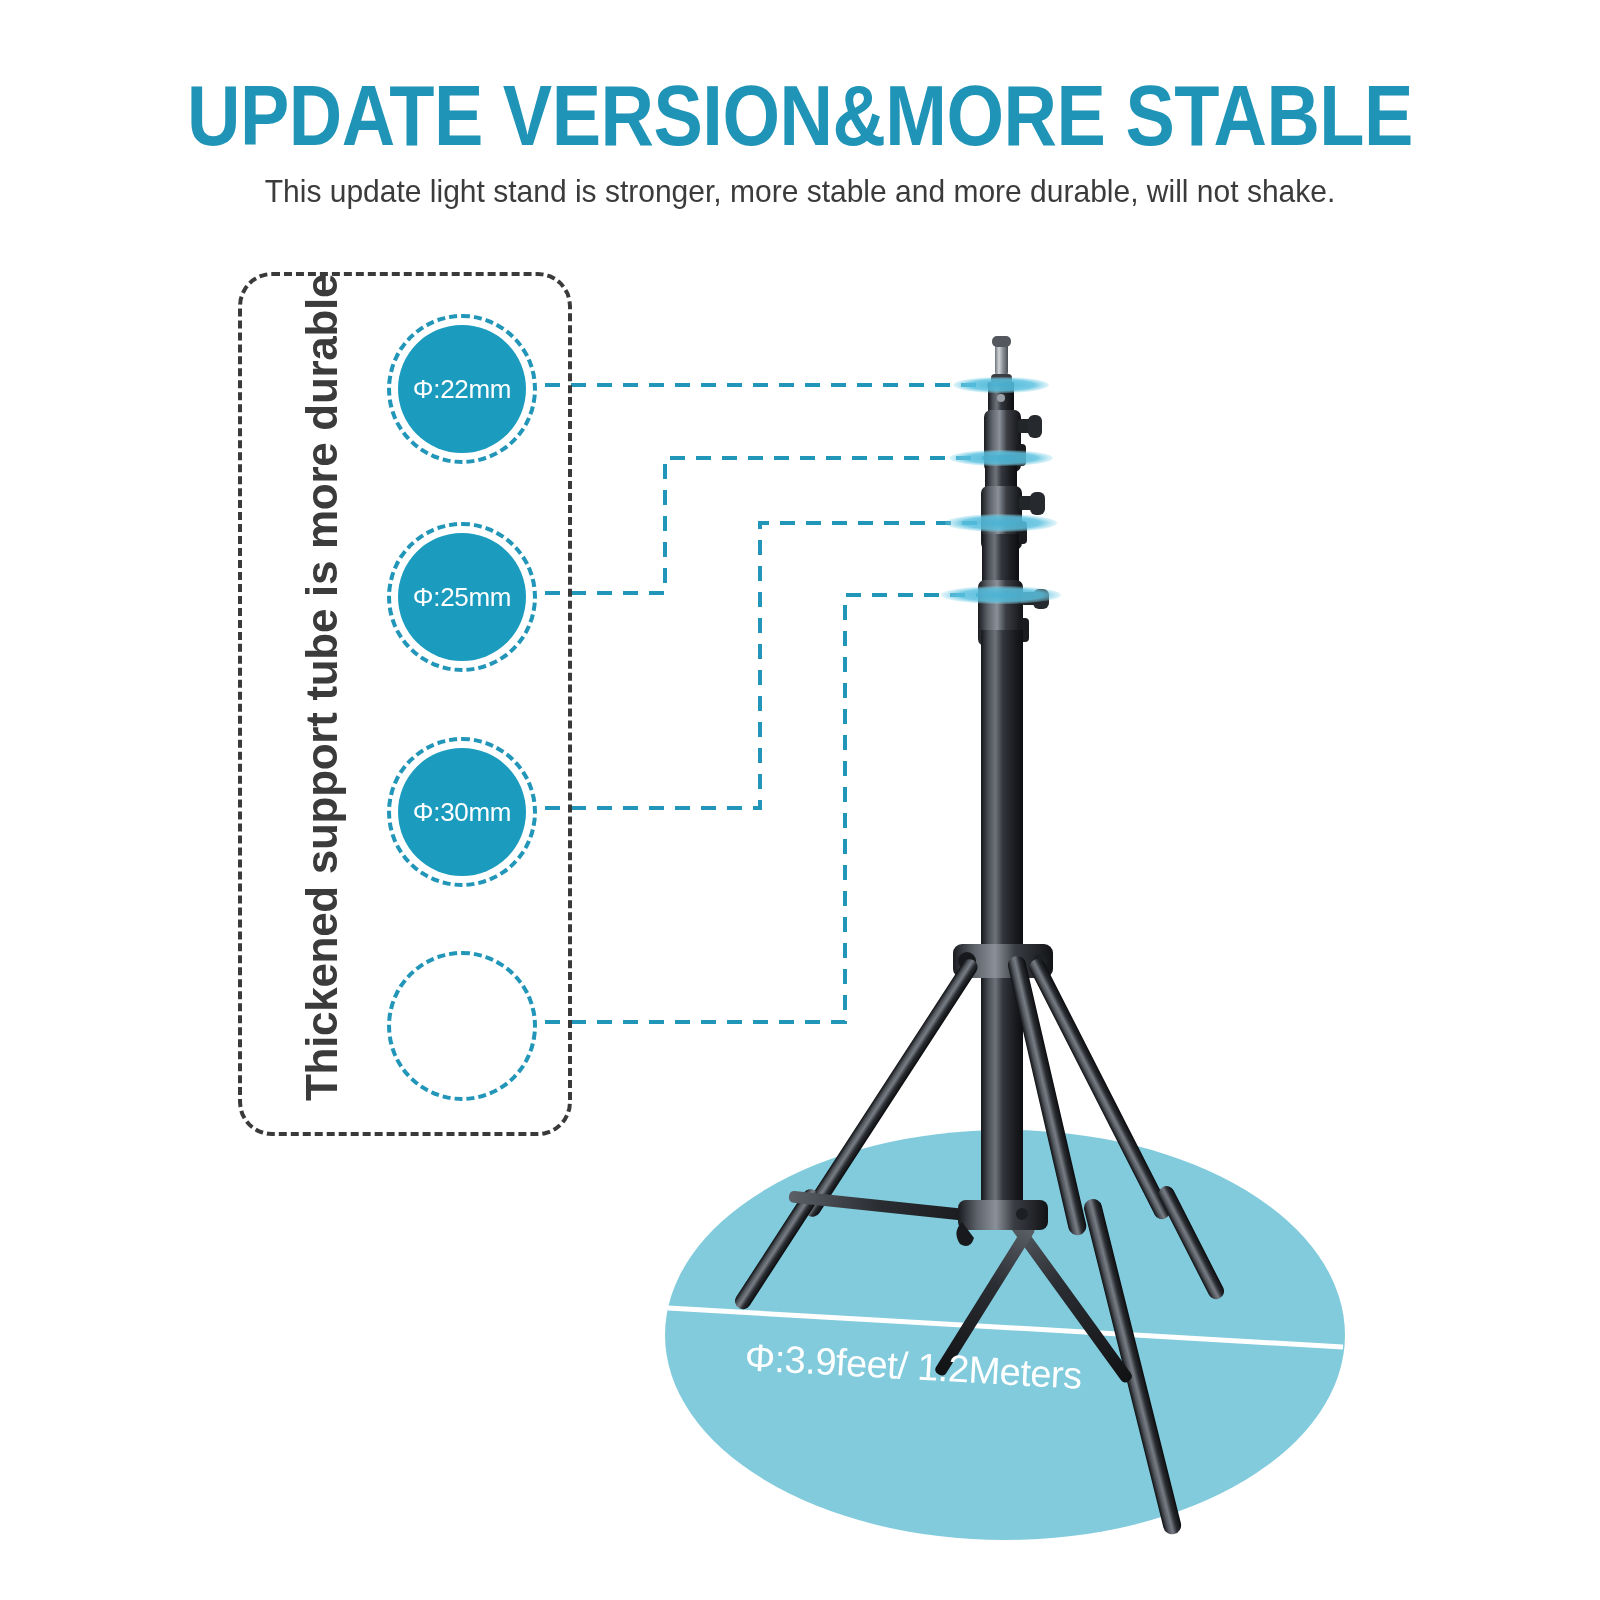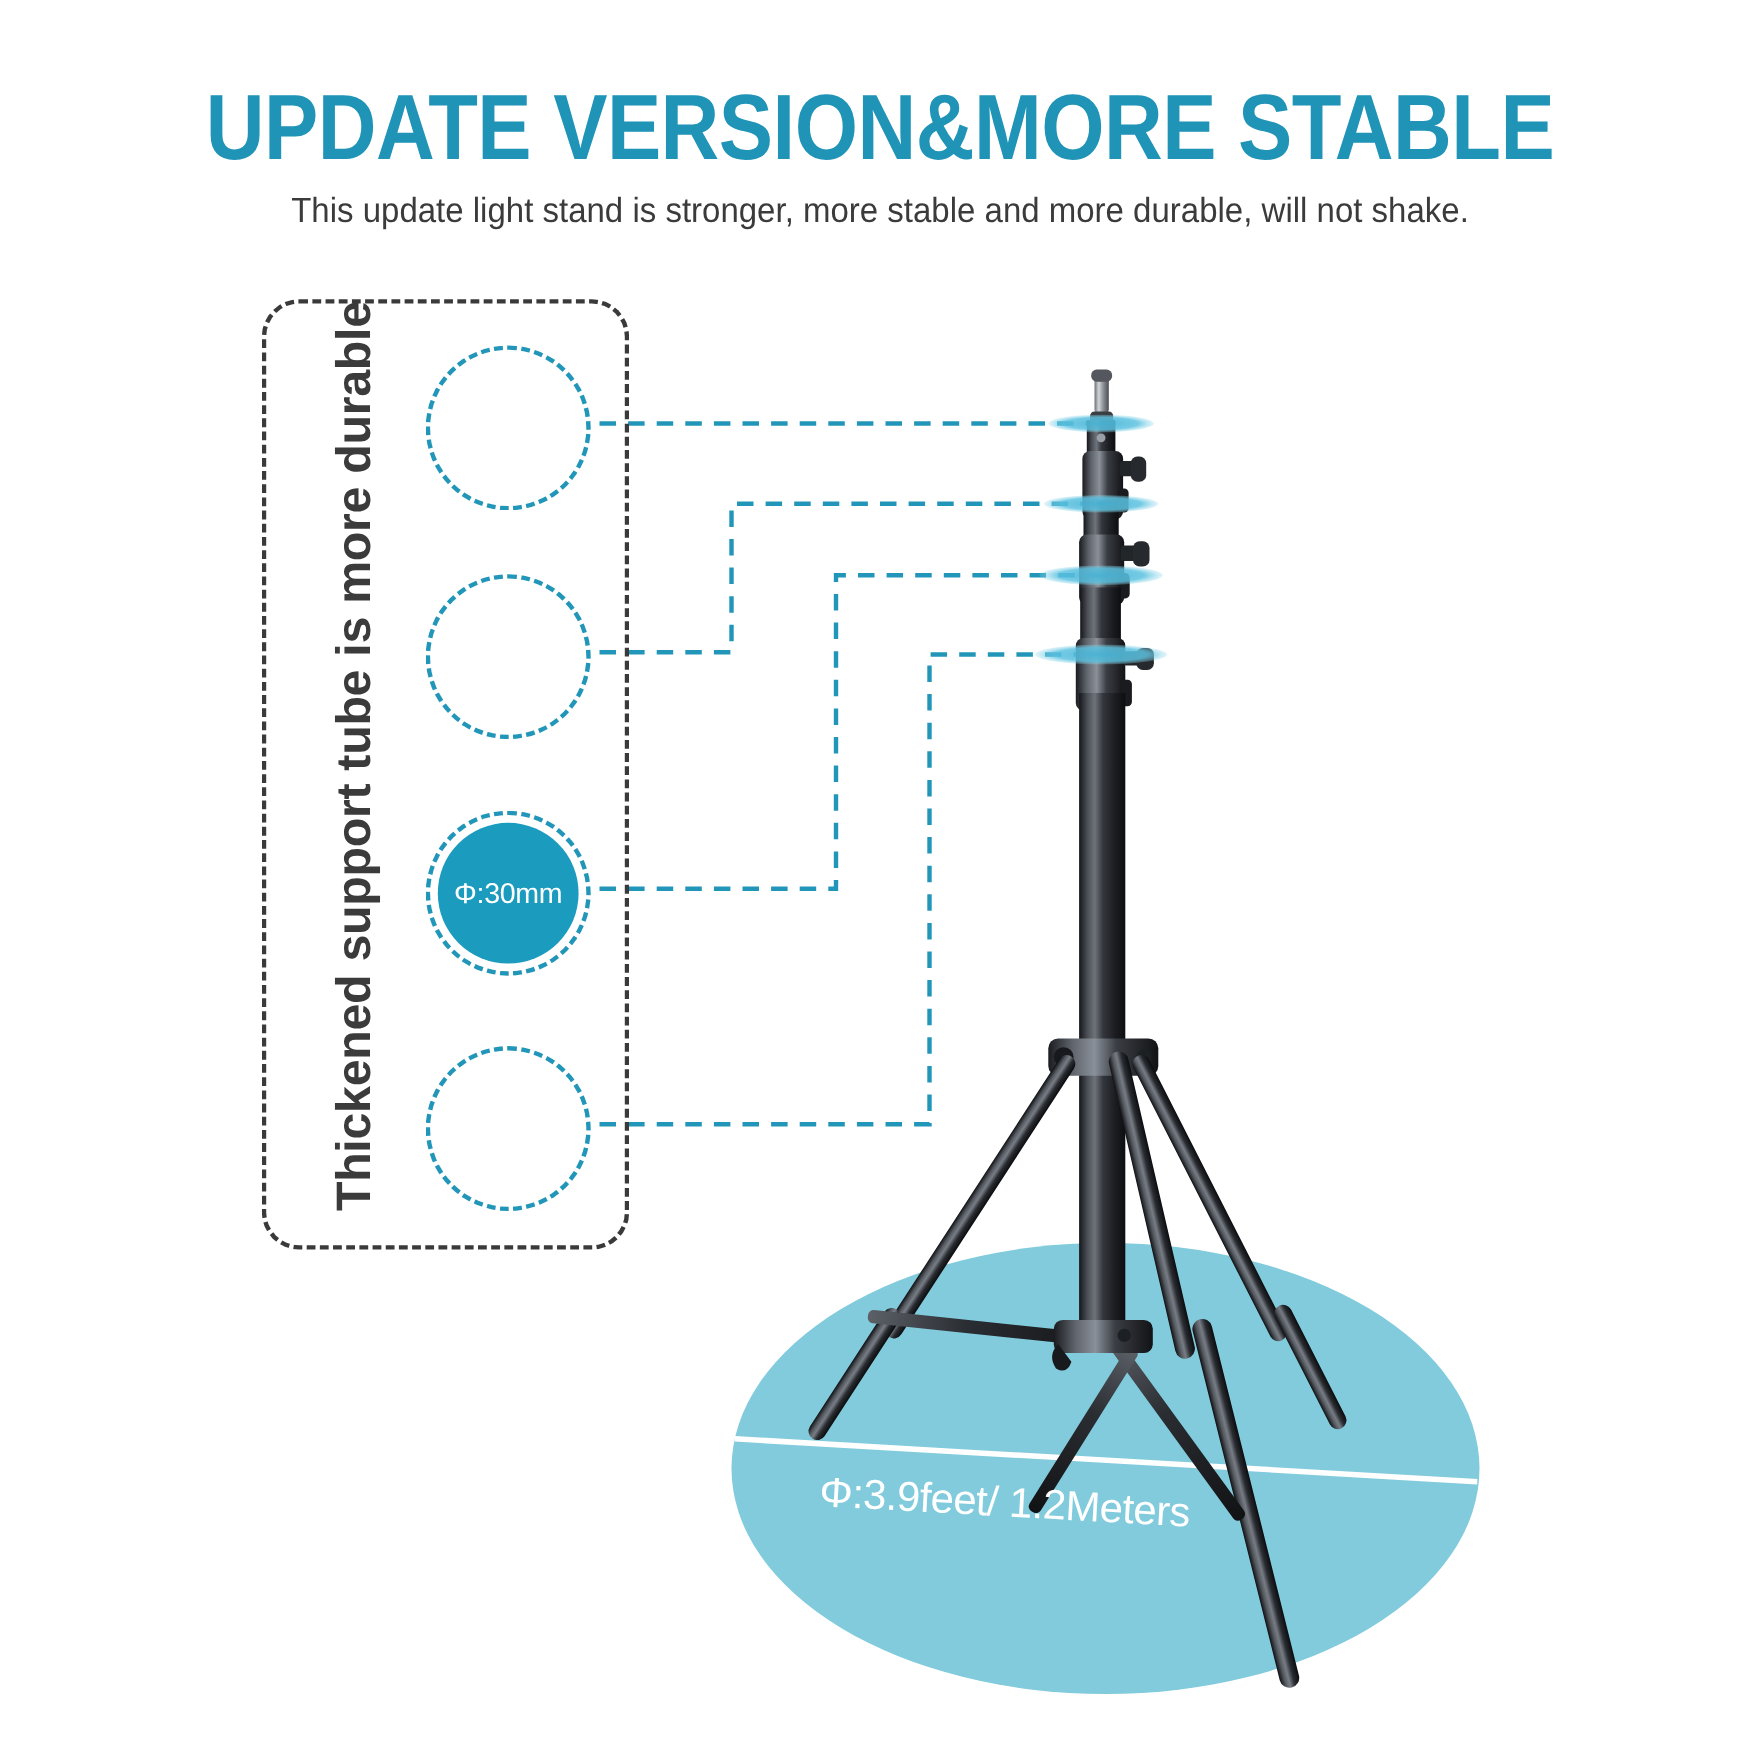--- a/index.html
+++ b/index.html
@@ -188,24 +188,30 @@
         <circle cx="1022" cy="1214" r="6" fill="#1d2023"></circle>
       </g>
     </g>
   </svg>
 
   <div class="panel">
     <div class="vert-label">Thickened support tube is more durable</div>
 
     <div class="dia-node" style="left:145px;top:38px;">
       <div class="dia-ring"></div>
+      <div class="dia-disc">
+        <span>Φ:22mm</span>
+      </div>
     </div>
 
     <div class="dia-node" style="left:145px;top:246px;">
       <div class="dia-ring"></div>
+      <div class="dia-disc">
+        <span>Φ:25mm</span>
+      </div>
     </div>
 
     <div class="dia-node" style="left:145px;top:461px;">
       <div class="dia-ring"></div>
       <div class="dia-disc">
         <span>Φ:30mm</span>
       </div>
     </div>
 
     <div class="dia-node" style="left:145px;top:675px;">

